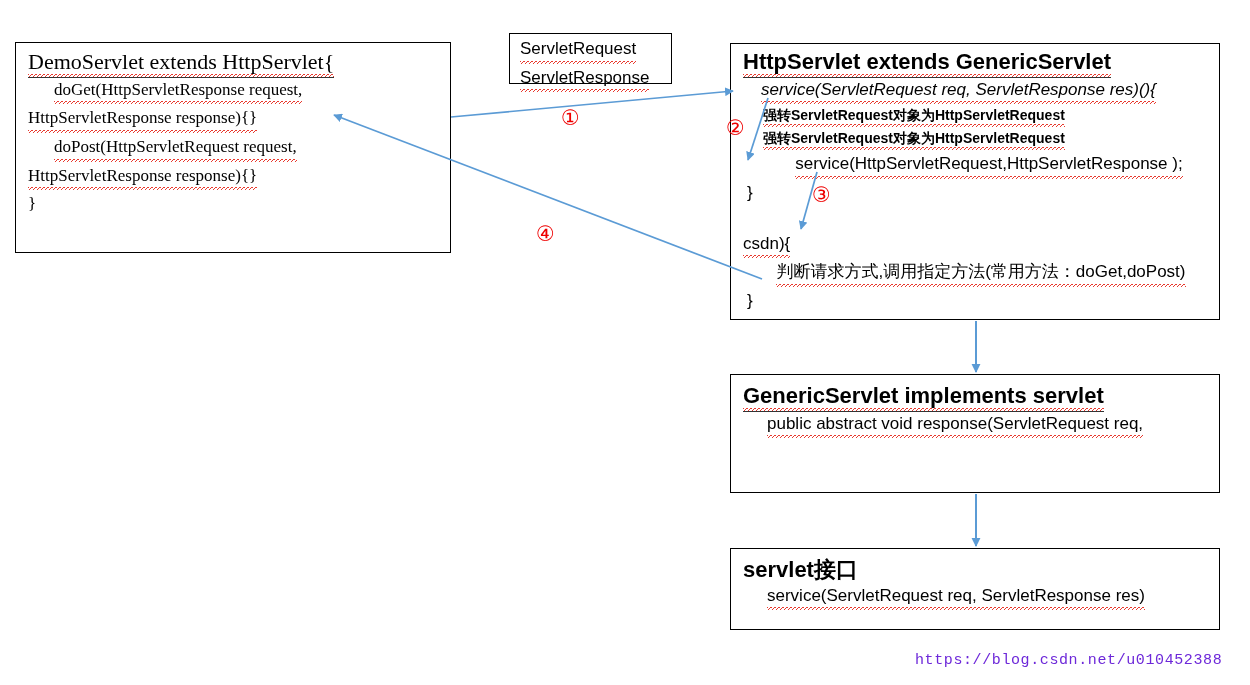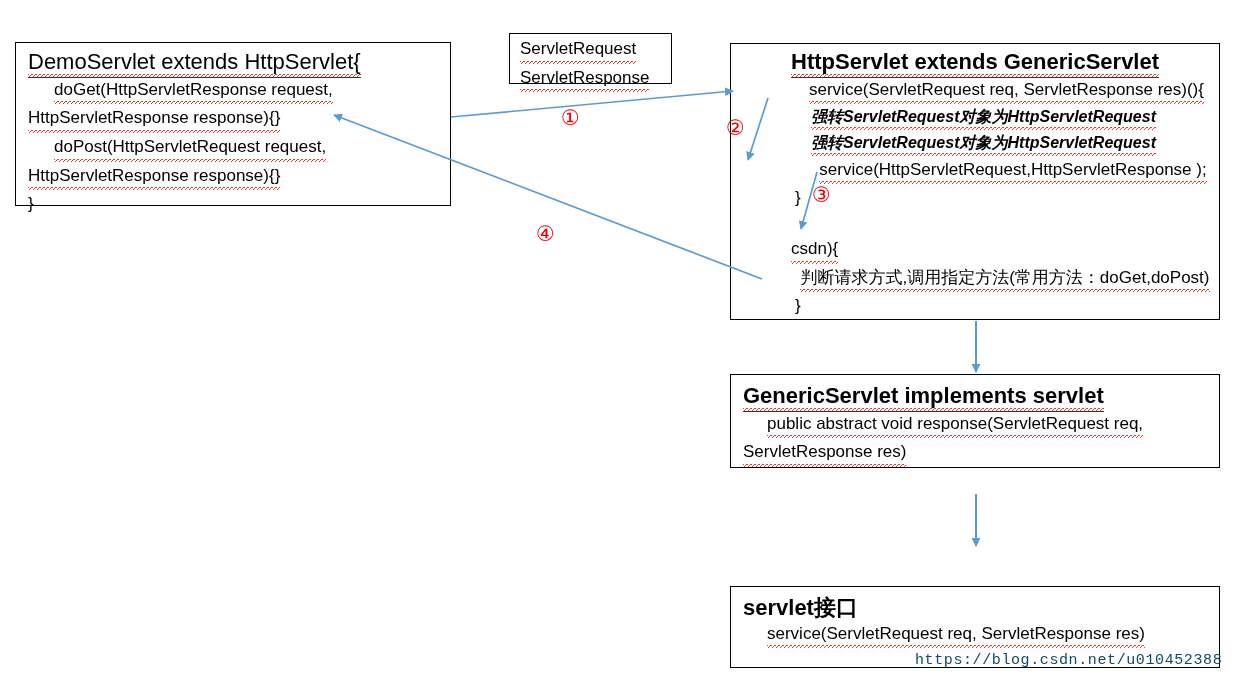--- a/index.html
+++ b/index.html
@@ -48,25 +48,24 @@
     line-height: 1.45;
   }
   .indent {
     padding-left: 26px;
   }
   .indent-sm {
     padding-left: 16px;
   }
   .cn-bold {
     font-weight: bold;
-    font-size: 16px;
+    font-size: 14px;
     line-height: 1.35;
     padding-left: 20px;
     white-space: nowrap;
-    font-style: italic;
   }
 
   
   .sq {
     position: relative;
     display: inline-block;
     border-bottom: 2px solid transparent;
     background-image:
       repeating-linear-gradient(135deg,
         #e8392e 0px, #e8392e 1.1px,
@@ -76,25 +75,25 @@
     background-position: left bottom;
     padding-bottom: 2px;
   }
   .ul {
     border-bottom: 1.4px solid #333;
     padding-bottom: 1px;
     display: inline-block;
   }
 
   
-  #box-demoservlet { left: 15px;  top: 42px;  width: 436px; height: 164px; }
+  #box-demoservlet { left: 15px;  top: 42px;  width: 436px; height: 211px; font-family: Liberation Serif, serif; }
   #box-servletreqres { left: 509px; top: 33px; width: 163px; height: 51px; }
-  #box-httpservlet  { left: 730px; top: 43px;  width: 490px; height: 277px; padding-left: 48px; }
-  #box-genericservlet { left: 730px; top: 374px; width: 490px; height: 94px; }
-  #box-servletiface { left: 730px; top: 548px; width: 490px; height: 82px; margin-top: 38px; }
+  #box-httpservlet  { left: 730px; top: 43px;  width: 490px; height: 277px; }
+  #box-genericservlet { left: 730px; top: 374px; width: 490px; height: 119px; }
+  #box-servletiface { left: 730px; top: 548px; width: 490px; height: 82px; }
 
   
   #arrows {
     position: absolute;
     left: 0; top: 0;
     width: 1250px; height: 685px;
     pointer-events: none;
   }
 
   
@@ -112,21 +111,21 @@
   #num4 { left: 536px; top: 224px; }
 
   
   #watermark {
     position: absolute;
     left: 915px;
     top: 652px;
     font-family: "Liberation Mono", "DejaVu Sans Mono", monospace;
     font-size: 15px;
     letter-spacing: 0.6px;
-    color: #0c4a6e;
+    color: #6d28d9;
     white-space: nowrap;
     user-select: none;
   }
 </style>
 </head>
 <body>
 
 <div id="canvas">
 
   <div class="box" id="box-demoservlet">
@@ -161,21 +160,21 @@
         <span class="sq">ServletResponse</span>
       </div>
     </div>
   </div>
 
   <div class="box" id="box-httpservlet">
     <div class="box-inner" style="padding:5px 8px 5px 12px;">
       <div class="ttl ttl-bold">
         <span class="sq ul">HttpServlet extends GenericServlet</span>
       </div>
-      <div class="code indent-sm" style="padding-left:18px;">
+      <div class="code indent-sm" style="padding-left:18px;font-style:italic;">
         <span class="sq">service(ServletRequest req, ServletResponse res)(){</span>
       </div>
       <div class="cn-bold">
         <span class="sq">强转ServletRequest对象为HttpServletRequest</span>
       </div>
       <div class="cn-bold">
         <span class="sq">强转ServletRequest对象为HttpServletRequest</span>
       </div>
       <div class="code" style="padding-left:24px;text-align:center;">
         <span class="sq">service(HttpServletRequest,HttpServletResponse );</span>
@@ -196,23 +195,20 @@
     </div>
   </div>
 
   <div class="box" id="box-genericservlet">
     <div class="box-inner" style="padding:8px 8px 5px 12px;">
       <div class="ttl ttl-bold">
         <span class="sq ul">GenericServlet  implements  servlet</span>
       </div>
       <div class="code" style="padding-left:24px;">
         <span class="sq">public abstract void response(ServletRequest req,</span>
-      </div>
-      <div class="code">
-        <span class="sq">ServletResponse res)</span>
       </div>
     </div>
   </div>
 
   <div class="box" id="box-servletiface">
     <div class="box-inner" style="padding:8px 8px 5px 12px;">
       <div class="ttl ttl-bold">
         <span>servlet接口</span>
       </div>
       <div class="code" style="padding-left:24px;">

